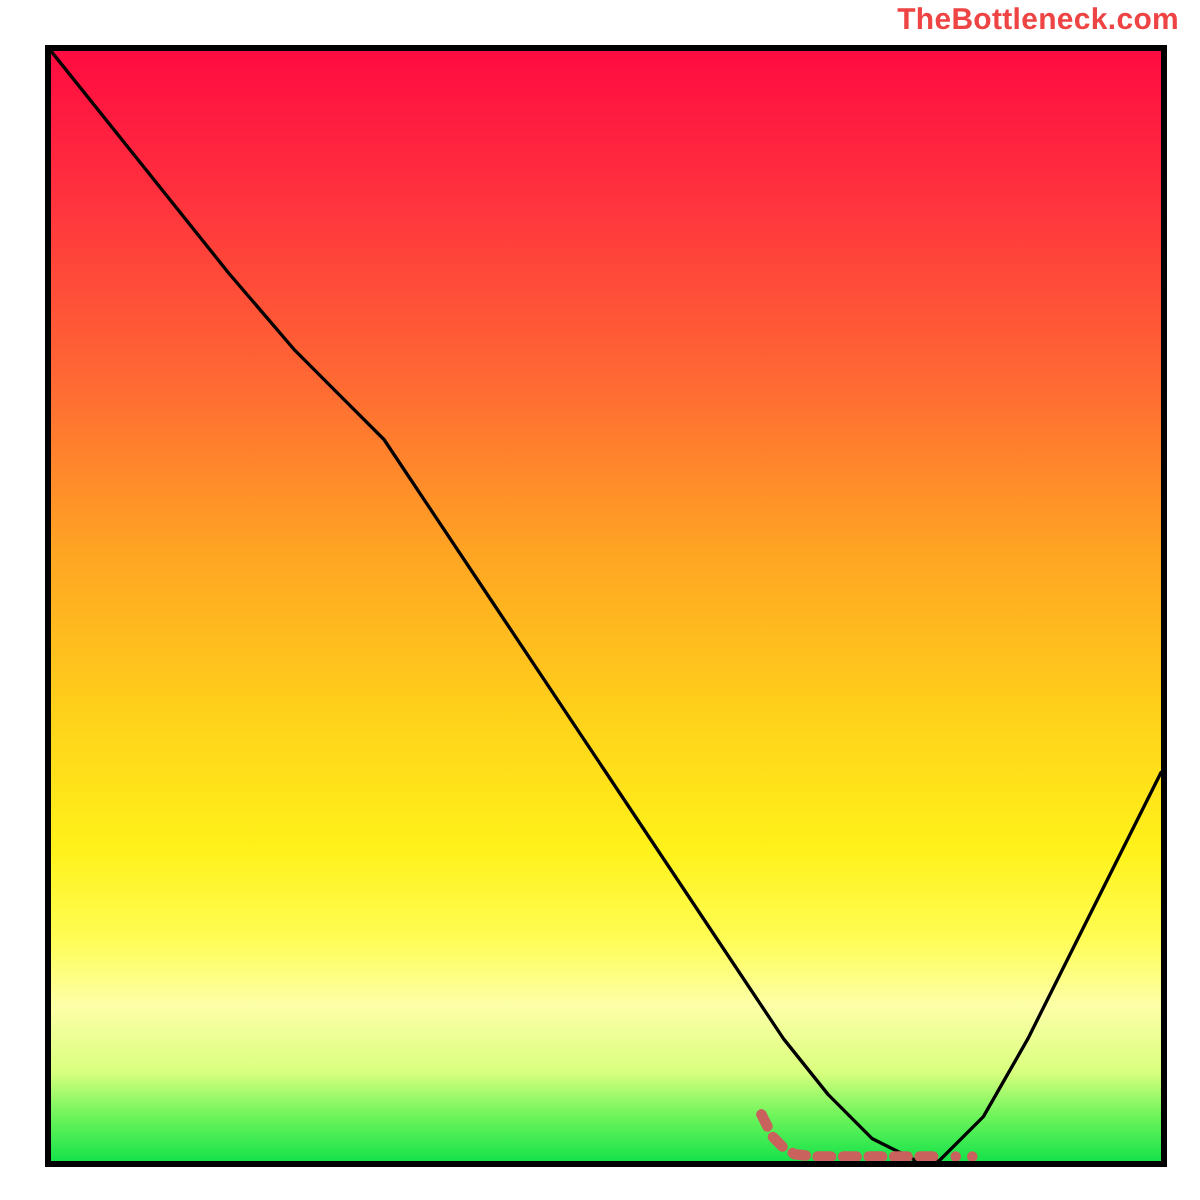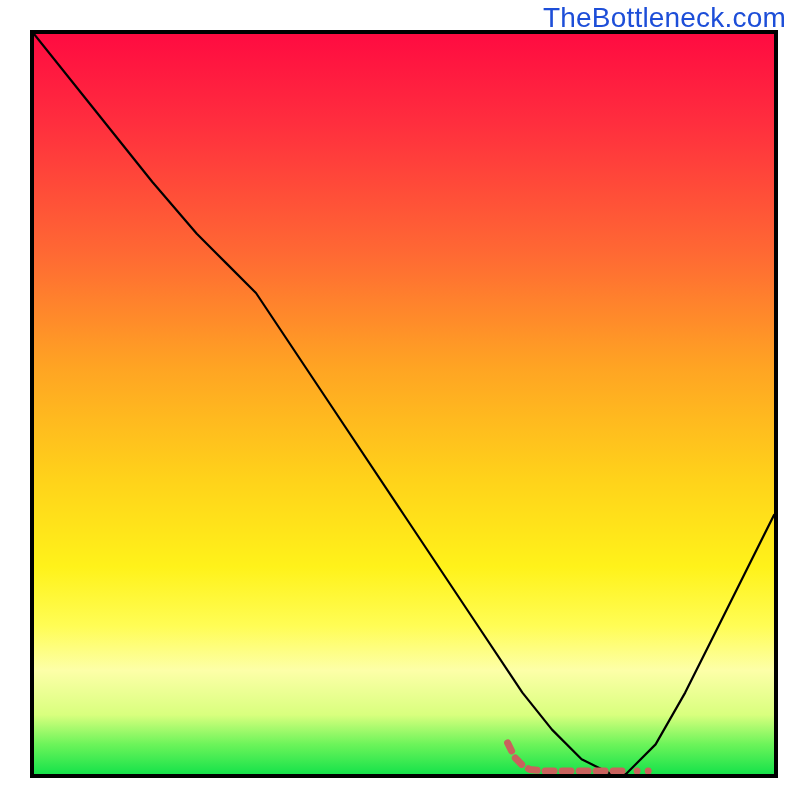--- a/index.html
+++ b/index.html
@@ -12,23 +12,23 @@
   }
   .wrap {
     position: relative;
     width: 800px;
     height: 800px;
   }
   .watermark {
     position: absolute;
     top: 2px;
     right: 14px;
-    font-size: 28px;
-    font-weight: normal;
-    color: #1d4ed8;
+    font-size: 20px;
+    font-weight: bold;
+    color: #ef4444;
     letter-spacing: 0.2px;
   }
   .frame {
     position: absolute;
     left: 30px;
     top: 30px;
     width: 740px;
     height: 740px;
     border: 4px solid #000;
     box-sizing: content-box;

